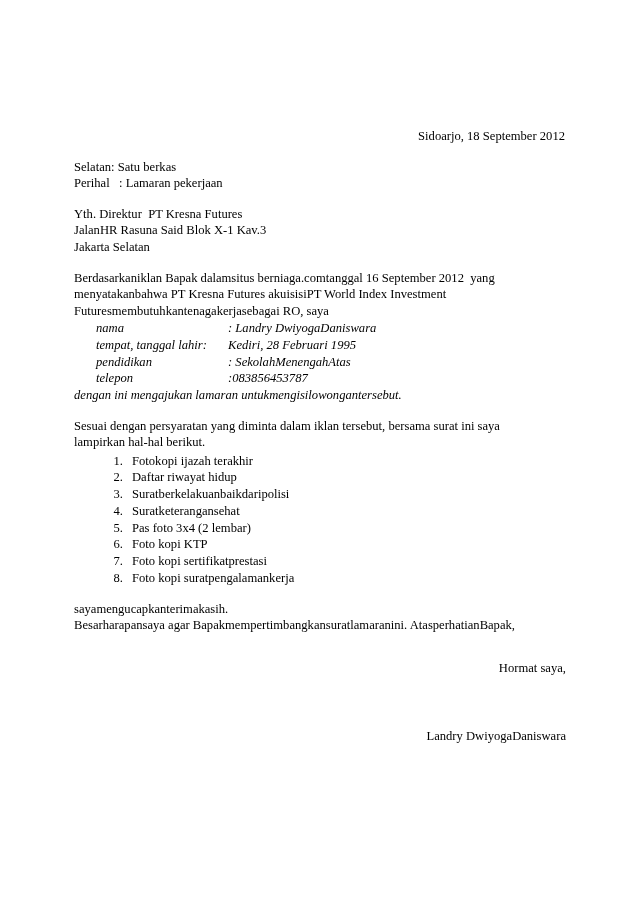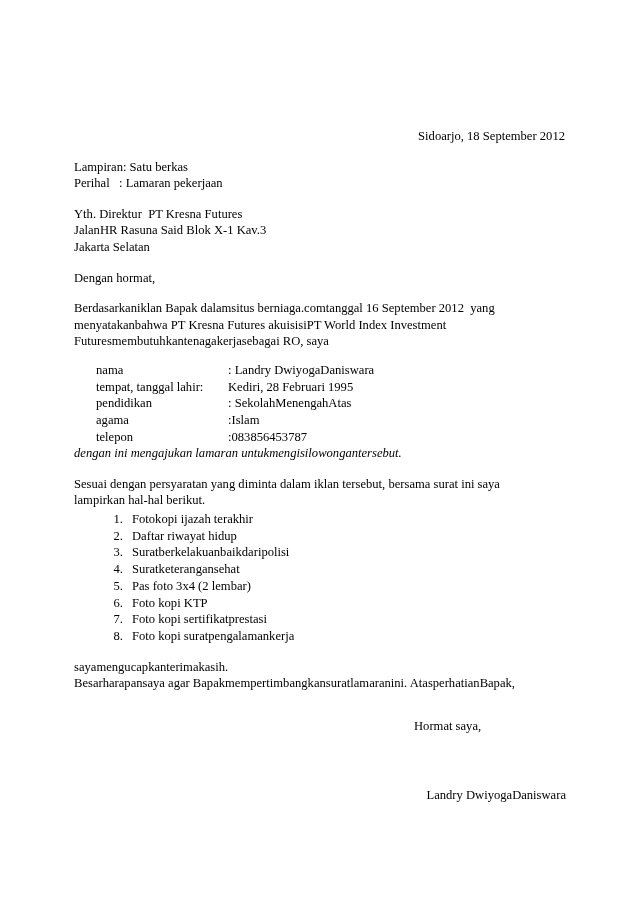--- a/index.html
+++ b/index.html
@@ -45,22 +45,23 @@
     margin-top: 14px;
   }
   .tight {
     margin-top: 0;
     font-style: italic;
   }
   .line {
     white-space: pre-wrap;
   }
   .data-table {
-    margin-top: 12px;
+    margin-top: 1px;
     border-collapse: collapse;
+    font-style: italic;
   }
   .data-table td {
     padding: 0 0 0 0;
     font-size: 12.6px;
     line-height: 1.32;
     vertical-align: top;
   }
   .data-table td.label {
     padding-left: 22px;
     width: 132px;
@@ -75,74 +76,69 @@
     list-style-position: outside;
     font-family: Liberation Serif, serif;
   }
   ol.req-list li {
     font-size: 12.6px;
     line-height: 1.33;
     padding-left: 6px;
   }
   .closing-right {
     margin-top: 26px;
-    text-align: left;
+    text-align: right;
     padding-left: 340px;
   }
   .signature {
     margin-top: 52px;
     text-align: right;
     padding-left: 314px;
   }
 </style>
 </head>
 <body>
 
 <div class="page">
   <div class="sheet">
     <div class="content">
 
       <div class="date-line line">Sidoarjo, 18 September 2012</div>
 
       <div class="block">
-        <div class="line">Lampiran: Satu berkas</div>
+        <div class="line">Selatan: Satu berkas</div>
         <div class="line">Perihal   : Lamaran pekerjaan</div>
       </div>
 
       <div class="block">
         <div class="line">Yth. Direktur  PT Kresna Futures</div>
         <div class="line">JalanHR Rasuna Said Blok X-1 Kav.3</div>
         <div class="line">Jakarta Selatan</div>
       </div>
 
-      <div class="block">Dengan hormat,</div>
 
       <div class="block">
         <div class="line">Berdasarkaniklan Bapak dalamsitus berniaga.comtanggal 16 September 2012  yang</div>
         <div class="line">menyatakanbahwa PT Kresna Futures akuisisiPT World Index Investment</div>
         <div class="line">Futuresmembutuhkantenagakerjasebagai RO, saya</div>
       </div>
 
       <table class="data-table">
         <tbody>
             <tr>
           <td class="label">nama</td>
           <td class="value">: Landry DwiyogaDaniswara</td>
         </tr>
         <tr>
           <td class="label">tempat, tanggal lahir:</td>
           <td class="value">Kediri, 28 Februari 1995</td>
         </tr>
         <tr>
           <td class="label">pendidikan</td>
           <td class="value">: SekolahMenengahAtas</td>
-        </tr>
-        <tr>
-          <td class="label">agama</td>
-          <td class="value">:Islam</td>
         </tr>
         <tr>
           <td class="label">telepon</td>
           <td class="value">:083856453787</td>
         </tr>
       </tbody>
         </table>
 
       <div class="line tight">dengan ini mengajukan lamaran untukmengisilowongantersebut.</div>
 

